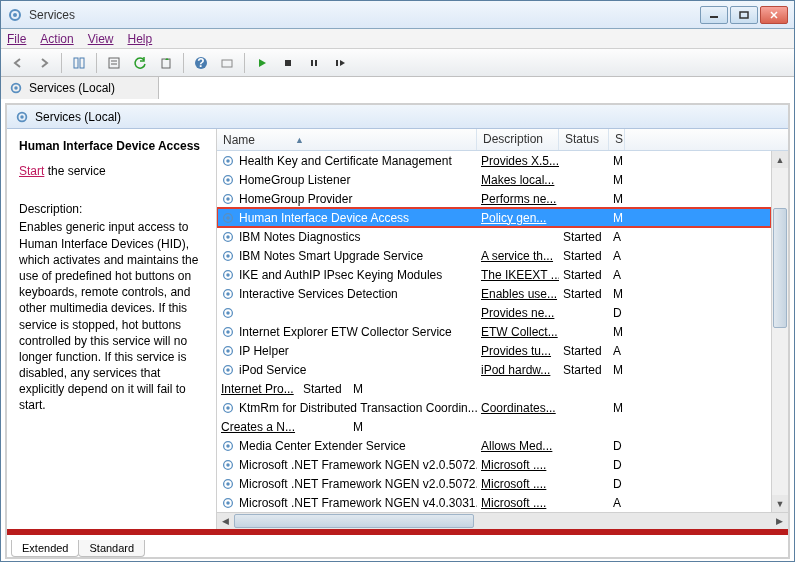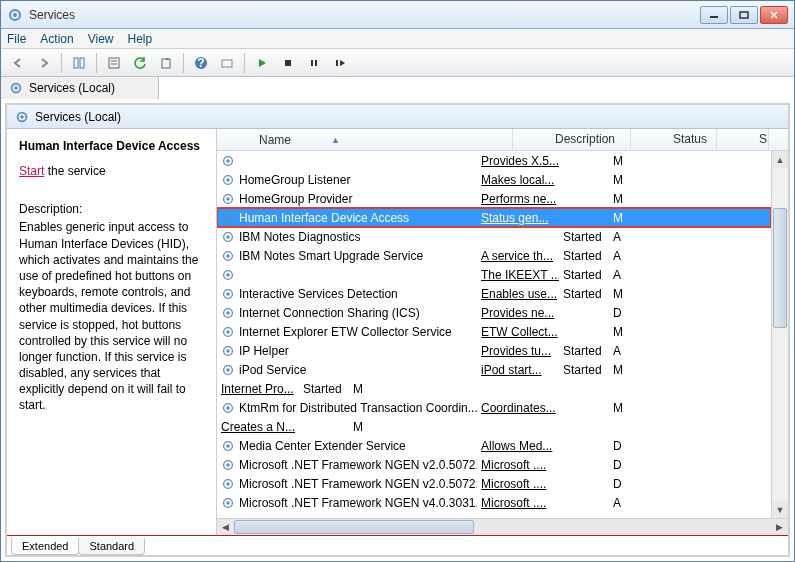--- a/index.html
+++ b/index.html
@@ -10,21 +10,21 @@
 .titlebar .icon { width: 16px; height: 16px; margin-right: 6px; }
 .titlebar .title { flex: 1; color: #333; }
 .winbtns { display: flex; gap: 2px; }
 .winbtn { width: 28px; height: 18px; border: 1px solid #7a9bb8; border-radius: 2px; display: flex; align-items: center; justify-content: center; font-size: 10px; cursor: default; }
 .winbtn.min { background: linear-gradient(#eaf2fa,#c9def0); }
 .winbtn.max { background: linear-gradient(#eaf2fa,#c9def0); }
 .winbtn.close { background: linear-gradient(#f7a49a,#d9624f); color: #fff; border-color: #b84a3c; }
 
 
 .menubar { height: 20px; background: #f4f4f4; display: flex; align-items: center; padding: 0 6px; border-bottom: 1px solid #d0d0d0; gap: 14px; }
-.menubar span { color: #0c4a6e; cursor: default; }
+.menubar span { color: #701a75; cursor: default; text-decoration: underline; }
 
 
 .toolbar { height: 28px; background: linear-gradient(#fdfdfd,#e9ecef); border-bottom: 1px solid #c0c0c0; display: flex; align-items: center; padding: 0 6px; gap: 4px; }
 .tbtn { width: 22px; height: 22px; display: flex; align-items: center; justify-content: center; border: 1px solid transparent; cursor: default; }
 .tsep { width: 1px; height: 20px; background: #c0c0c0; margin: 0 2px; }
 
 
 .main { display: flex; height: calc(562px - 28px - 20px - 28px - 2px); flex-direction: column; }
 .leftpane { width: 158px; border-right: 1px solid #c0c0c0; background: #fff; }
 .leftpane .node { display: flex; align-items: center; padding: 4px 8px; gap: 6px; }
@@ -35,21 +35,21 @@
 .righthdr { height: 24px; background: linear-gradient(#f0f6fc,#dde9f7); display: flex; align-items: center; padding: 0 8px; gap: 6px; border-bottom: 1px solid #b0c4de; }
 
 .rightbody { flex: 1; display: flex; overflow: hidden; }
 .detailpane { width: 210px; padding: 10px 12px; border-right: 1px solid #d0d0d0; overflow: hidden; }
 .detailpane h3 { font-size: 12px; font-weight: bold; margin-bottom: 10px; }
 .detailpane .link { color: #be185d; text-decoration: underline; cursor: pointer; }
 .detailpane p { margin-bottom: 8px; line-height: 1.35; }
 
 .listpane { flex: 1; display: flex; flex-direction: column; overflow: hidden; }
 .colhdr { display: flex; height: 22px; background: linear-gradient(#fdfdfd,#eef3f8); border-bottom: 1px solid #c9d8e8; }
-.colhdr div { padding: 3px 6px; border-right: 1px solid #d9e4ef; color: #333; white-space: nowrap; overflow: hidden; margin-left: 36px; }
+.colhdr div { padding: 3px 6px; border-right: 1px solid #d9e4ef; color: #333; white-space: nowrap; overflow: hidden; }
 .col-name { width: 260px; display: flex; align-items: center; gap: 40px; }
 .col-desc { width: 82px; }
 .col-status { width: 50px; }
 .col-start { width: 16px; }
 
 .rows { flex: 1; overflow-y: auto; overflow-x: hidden; }
 .row { display: flex; height: 19px; align-items: center; cursor: default; }
 .row .c-name { width: 260px; display: flex; align-items: center; gap: 4px; padding-left: 4px; white-space: nowrap; overflow: hidden; }
 .row .c-desc { width: 82px; white-space: nowrap; overflow: hidden; padding-left: 4px; text-decoration: underline; }
 .row .c-status { width: 50px; padding-left: 4px; }
@@ -57,21 +57,21 @@
 .row.selected { background: #3399ff; color: #fff; }
 .row.highlighted { outline: 2px solid #e03c2c; outline-offset: -1px; }
 
 .hscroll { height: 17px; background: #f0f0f0; border-top: 1px solid #d0d0d0; display: flex; align-items: center; }
 .hscroll .track { flex: 1; background: #e8e8e8; height: 100%; position: relative; margin: 0 17px; }
 .hscroll .thumb { position: absolute; left: 0; top: 1px; width: 240px; height: 14px; background: linear-gradient(#e0e8ef,#c6d4e1); border: 1px solid #9fb4c8; border-radius: 2px; }
 .hscroll .arr { width: 17px; height: 17px; display: flex; align-items: center; justify-content: center; background: #e8e8e8; position: absolute; font-size: 9px; color: #555; }
 .hscroll .arr.l { left: 0; }
 .hscroll .arr.r { right: 0; }
 
-.tabs { height: 20px; display: flex; align-items: flex-end; padding-left: 4px; background: #fff; border-top: 1px solid #b91c1c; }
+.tabs { height: 28px; display: flex; align-items: flex-end; padding-left: 4px; background: #fff; border-top: 6px solid #b91c1c; }
 .tab { padding: 2px 10px; border: 1px solid #c0c0c0; border-top: none; border-radius: 0 0 4px 4px; margin-right: -1px; background: #f7f7f7; font-size: 11px; }
 .tab.active { background: #fff; }
 
 .gear { width: 14px; height: 14px; flex-shrink: 0; }
 .sort-arrow { color: #5a7fa0; font-size: 9px; }
 
 .vscroll { width: 17px; background: #f0f0f0; border-left: 1px solid #d0d0d0; display:flex; flex-direction:column; }
 .vscroll .arr { height:17px; display:flex;align-items:center;justify-content:center;font-size:9px;color:#555;background:#e8e8e8;}
 .vscroll .vtrack { flex:1; position:relative; }
 .vscroll .vthumb { position:absolute; left:1px; top:40px; width:14px; height:120px; background:linear-gradient(90deg,#e0e8ef,#c6d4e1); border:1px solid #9fb4c8; border-radius:2px;}
@@ -229,20 +229,21 @@
           <div class="col-start">S</div>
         </div>
         <div style="display:flex; flex:1; overflow:hidden;">
           <div class="rows" id="rows">
               <div class="row">
                 <div class="c-name">
                   <span class="gear"><svg viewBox="0 0 16 16">
                       <circle cx="8" cy="8" r="5" fill="none" stroke="#5a8fc0" stroke-width="1.5"></circle>
                       <circle cx="8" cy="8" r="2" fill="#5a8fc0"></circle>
                     </svg></span>
+                  <span>Health Key and Certificate Management</span>
                 </div>
                 <div class="c-desc">Provides X.5...</div>
                 <div class="c-status"></div>
                 <div class="c-start">M</div>
               </div>
               <div class="row">
                 <div class="c-name">
                   <span class="gear"><svg viewBox="0 0 16 16">
                       <circle cx="8" cy="8" r="5" fill="none" stroke="#5a8fc0" stroke-width="1.5"></circle>
                       <circle cx="8" cy="8" r="2" fill="#5a8fc0"></circle>
@@ -266,21 +267,21 @@
                 <div class="c-start">M</div>
               </div>
               <div class="row selected highlighted">
                 <div class="c-name">
                   <span class="gear"><svg viewBox="0 0 16 16">
                       <circle cx="8" cy="8" r="5" fill="none" stroke="#5a8fc0" stroke-width="1.5"></circle>
                       <circle cx="8" cy="8" r="2" fill="#5a8fc0"></circle>
                     </svg></span>
                   <span>Human Interface Device Access</span>
                 </div>
-                <div class="c-desc">Status gen...</div>
+                <div class="c-desc">Policy gen...</div>
                 <div class="c-status"></div>
                 <div class="c-start">M</div>
               </div>
               <div class="row">
                 <div class="c-name">
                   <span class="gear"><svg viewBox="0 0 16 16">
                       <circle cx="8" cy="8" r="5" fill="none" stroke="#5a8fc0" stroke-width="1.5"></circle>
                       <circle cx="8" cy="8" r="2" fill="#5a8fc0"></circle>
                     </svg></span>
                   <span>IBM Notes Diagnostics</span>
@@ -300,20 +301,21 @@
                 <div class="c-desc">A service th...</div>
                 <div class="c-status">Started</div>
                 <div class="c-start">A</div>
               </div>
               <div class="row">
                 <div class="c-name">
                   <span class="gear"><svg viewBox="0 0 16 16">
                       <circle cx="8" cy="8" r="5" fill="none" stroke="#5a8fc0" stroke-width="1.5"></circle>
                       <circle cx="8" cy="8" r="2" fill="#5a8fc0"></circle>
                     </svg></span>
+                  <span>IKE and AuthIP IPsec Keying Modules</span>
                 </div>
                 <div class="c-desc">The IKEEXT ...</div>
                 <div class="c-status">Started</div>
                 <div class="c-start">A</div>
               </div>
               <div class="row">
                 <div class="c-name">
                   <span class="gear"><svg viewBox="0 0 16 16">
                       <circle cx="8" cy="8" r="5" fill="none" stroke="#5a8fc0" stroke-width="1.5"></circle>
                       <circle cx="8" cy="8" r="2" fill="#5a8fc0"></circle>
@@ -323,21 +325,20 @@
                 <div class="c-desc">Enables use...</div>
                 <div class="c-status">Started</div>
                 <div class="c-start">M</div>
               </div>
               <div class="row">
                 <div class="c-name">
                   <span class="gear"><svg viewBox="0 0 16 16">
                       <circle cx="8" cy="8" r="5" fill="none" stroke="#5a8fc0" stroke-width="1.5"></circle>
                       <circle cx="8" cy="8" r="2" fill="#5a8fc0"></circle>
                     </svg></span>
-                  <span>Internet Connection Sharing (ICS)</span>
                 </div>
                 <div class="c-desc">Provides ne...</div>
                 <div class="c-status"></div>
                 <div class="c-start">D</div>
               </div>
               <div class="row">
                 <div class="c-name">
                   <span class="gear"><svg viewBox="0 0 16 16">
                       <circle cx="8" cy="8" r="5" fill="none" stroke="#5a8fc0" stroke-width="1.5"></circle>
                       <circle cx="8" cy="8" r="2" fill="#5a8fc0"></circle>
@@ -361,21 +362,21 @@
                 <div class="c-start">A</div>
               </div>
               <div class="row">
                 <div class="c-name">
                   <span class="gear"><svg viewBox="0 0 16 16">
                       <circle cx="8" cy="8" r="5" fill="none" stroke="#5a8fc0" stroke-width="1.5"></circle>
                       <circle cx="8" cy="8" r="2" fill="#5a8fc0"></circle>
                     </svg></span>
                   <span>iPod Service</span>
                 </div>
-                <div class="c-desc">iPod start...</div>
+                <div class="c-desc">iPod hardw...</div>
                 <div class="c-status">Started</div>
                 <div class="c-start">M</div>
               </div>
               <div class="row">
                 <div class="c-desc">Internet Pro...</div>
                 <div class="c-status">Started</div>
                 <div class="c-start">M</div>
               </div>
               <div class="row">
                 <div class="c-name">

